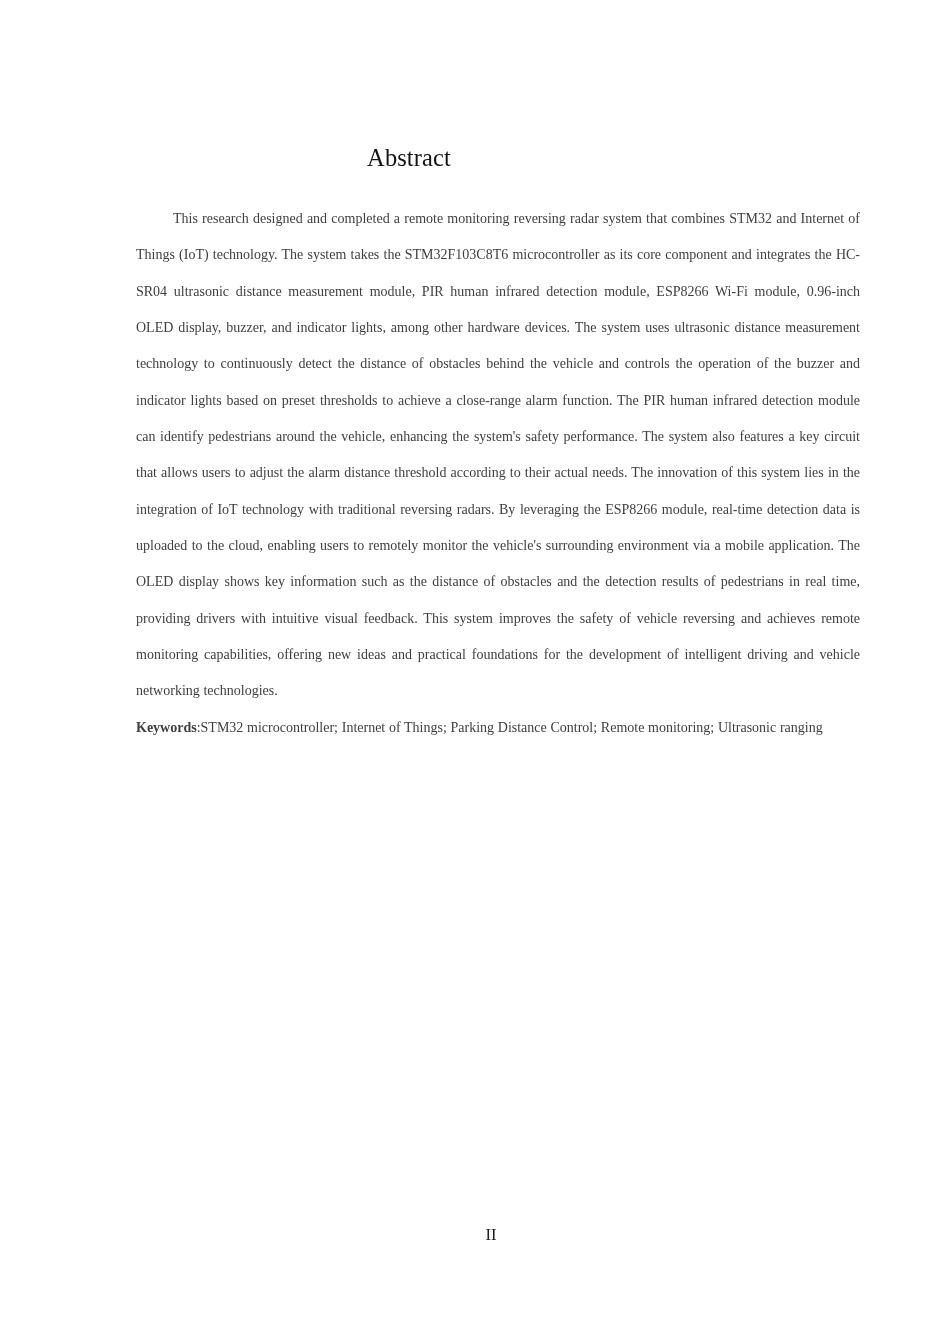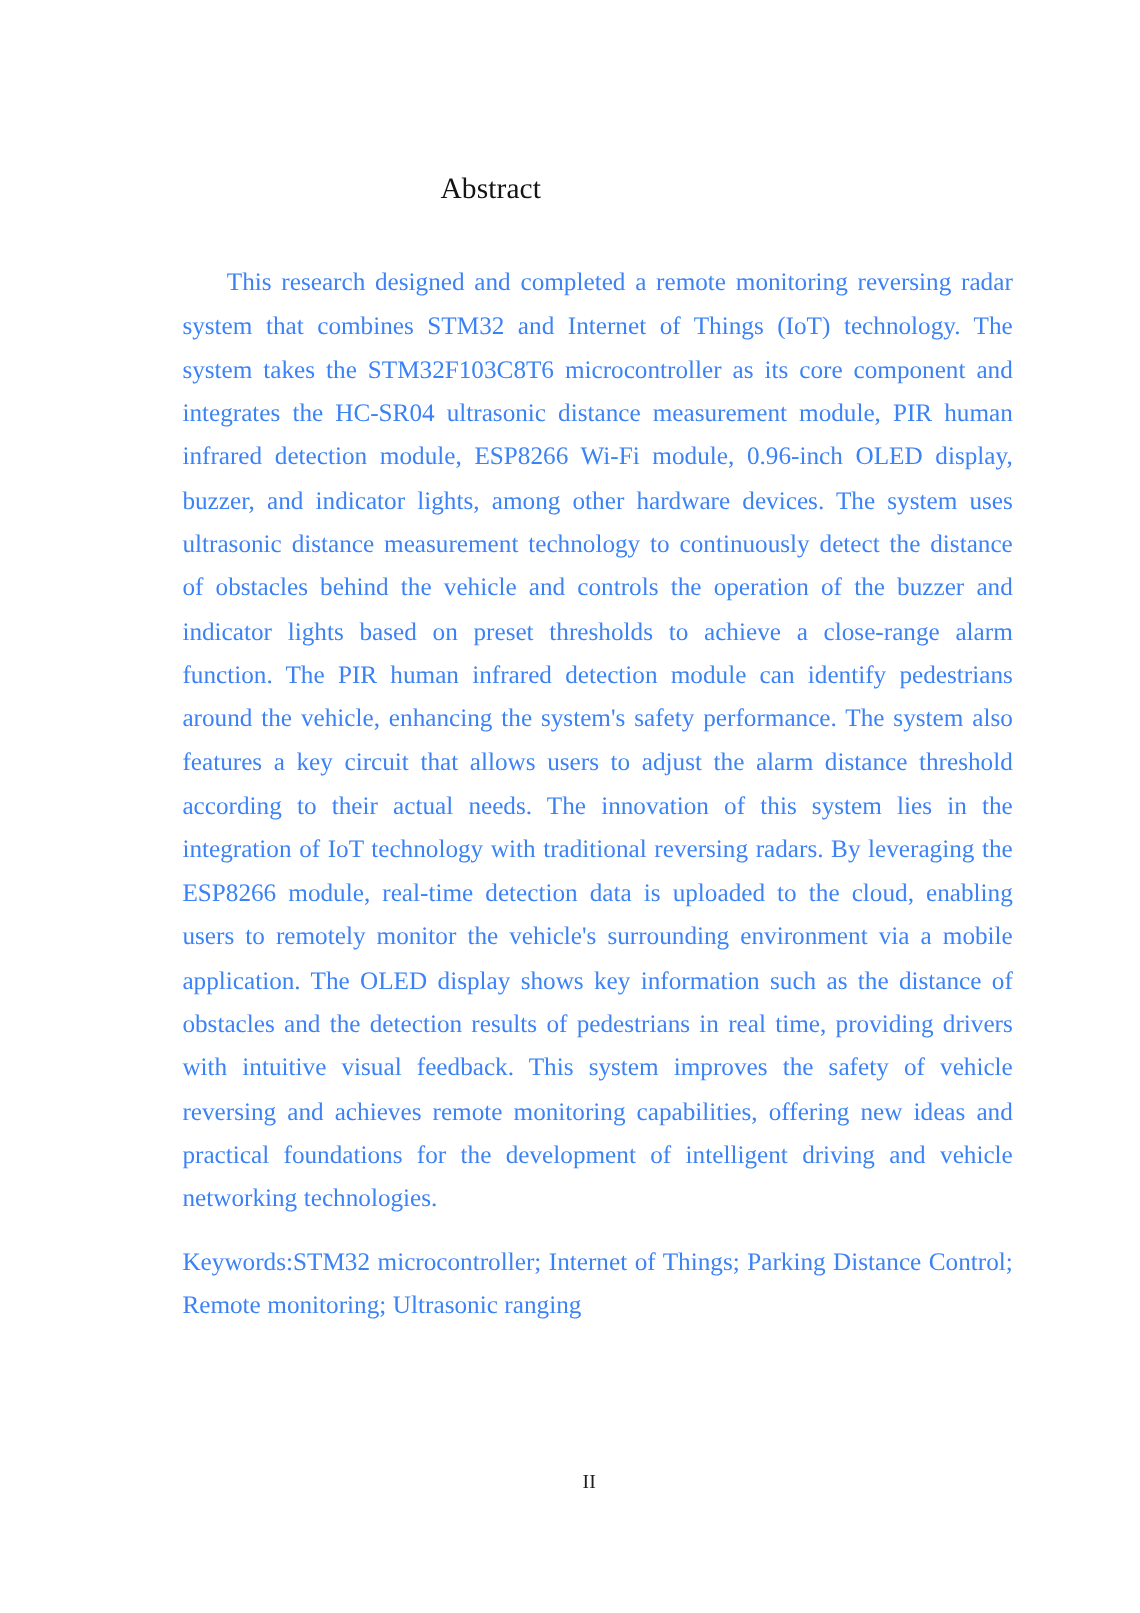--- a/index.html
+++ b/index.html
@@ -40,36 +40,36 @@
 
   
   .body-col {
     position: absolute;
     top: 201px;
     left: 136px;
     width: 724px;
   }
 
   .para {
-    margin: 16px;
-    font-size: 21px;
+    margin: 0;
+    font-size: 14px;
     line-height: 36.35px;
     text-align: justify;
     text-justify: inter-word;
-    color: #3b82f6;
+    color: #404040;
     word-spacing: 0.2px;
     hyphens: none;
   }
 
   .para.indent-first {
     text-indent: 37px;
   }
 
   .kw-label {
-    font-weight: normal;
+    font-weight: bold;
   }
 
   
   .keywords-para {
     margin-top: 0;
   }
 
   
   .page-number {
     position: absolute;

